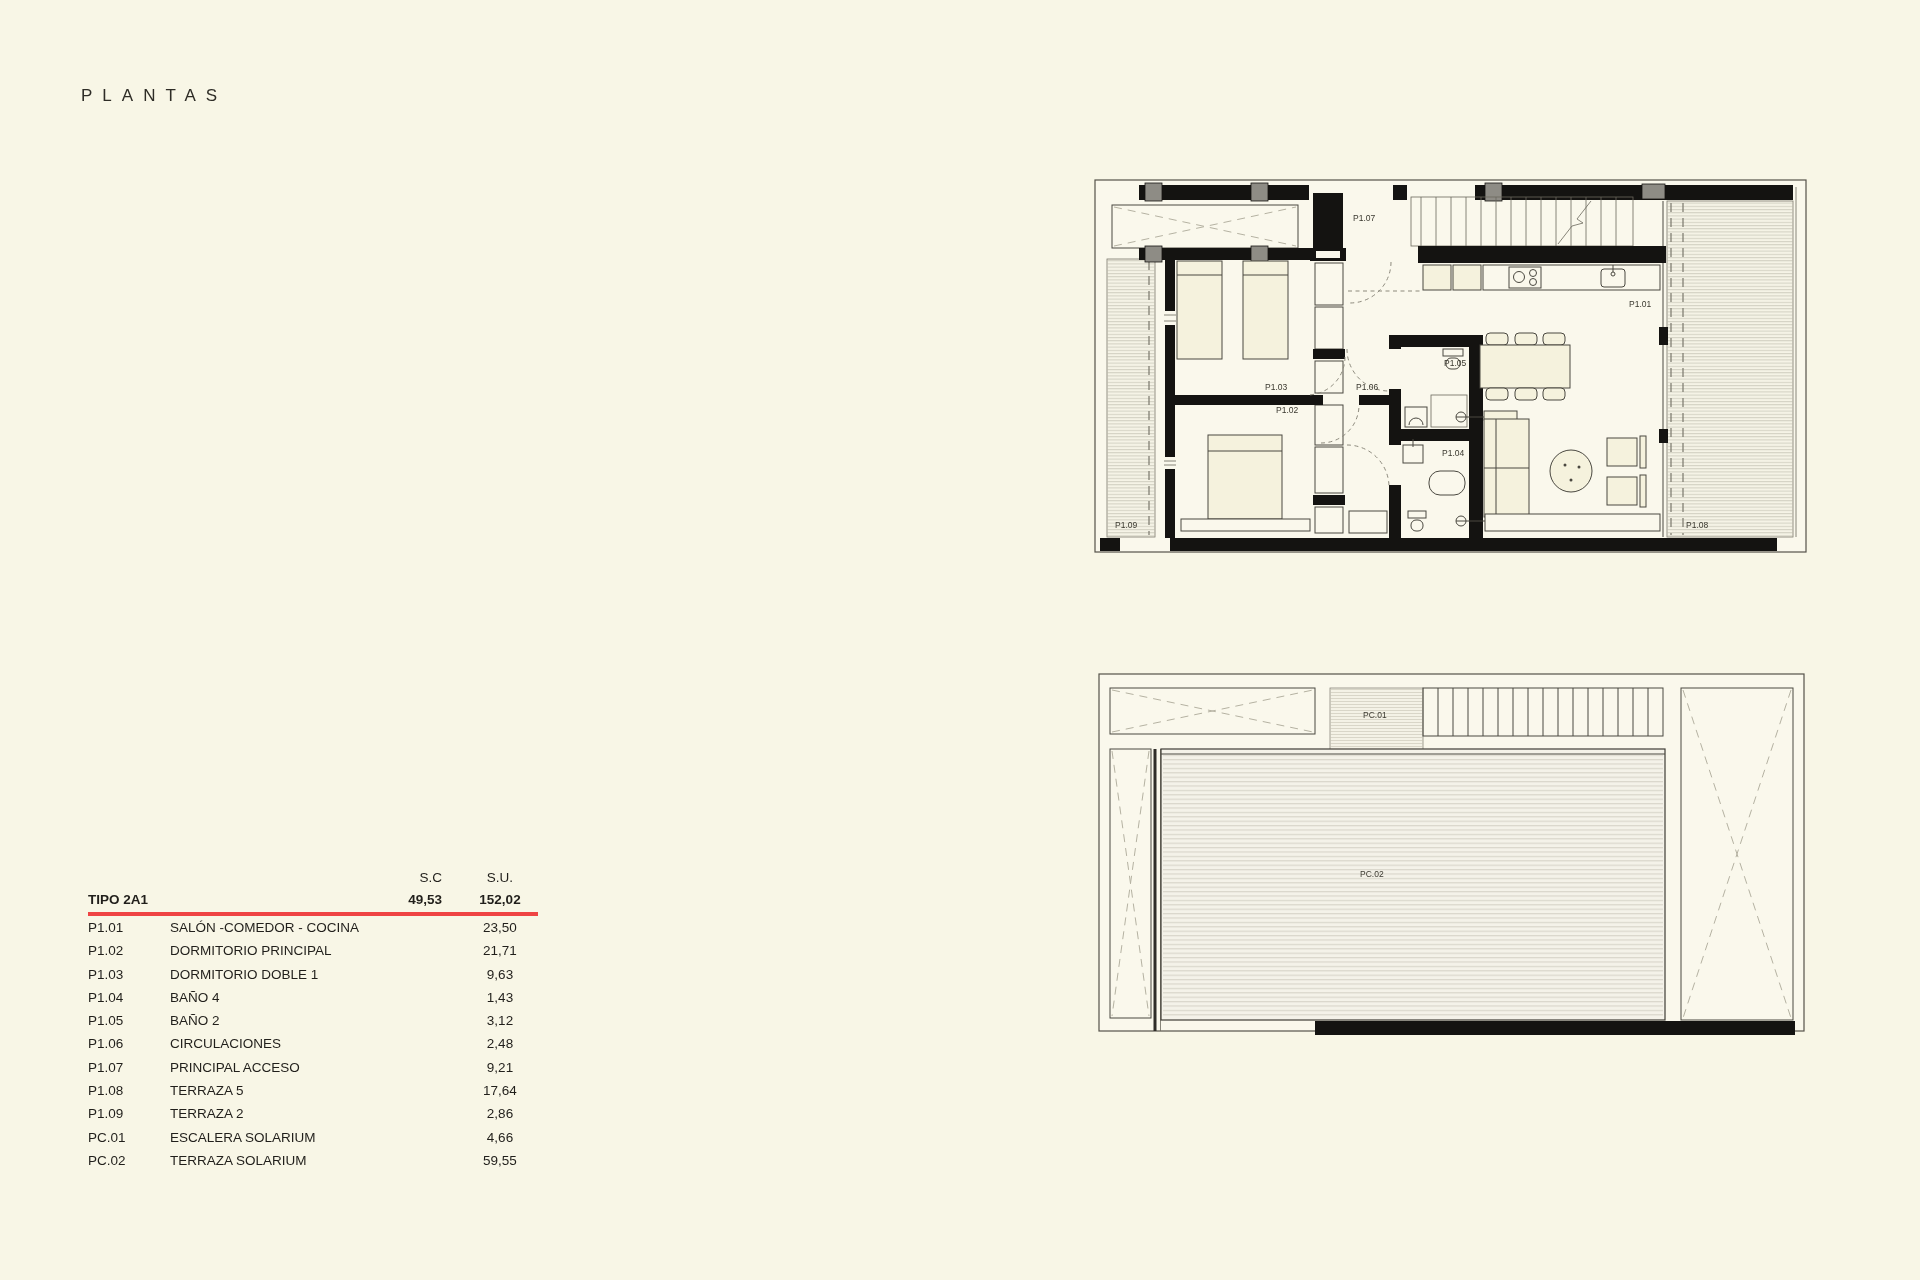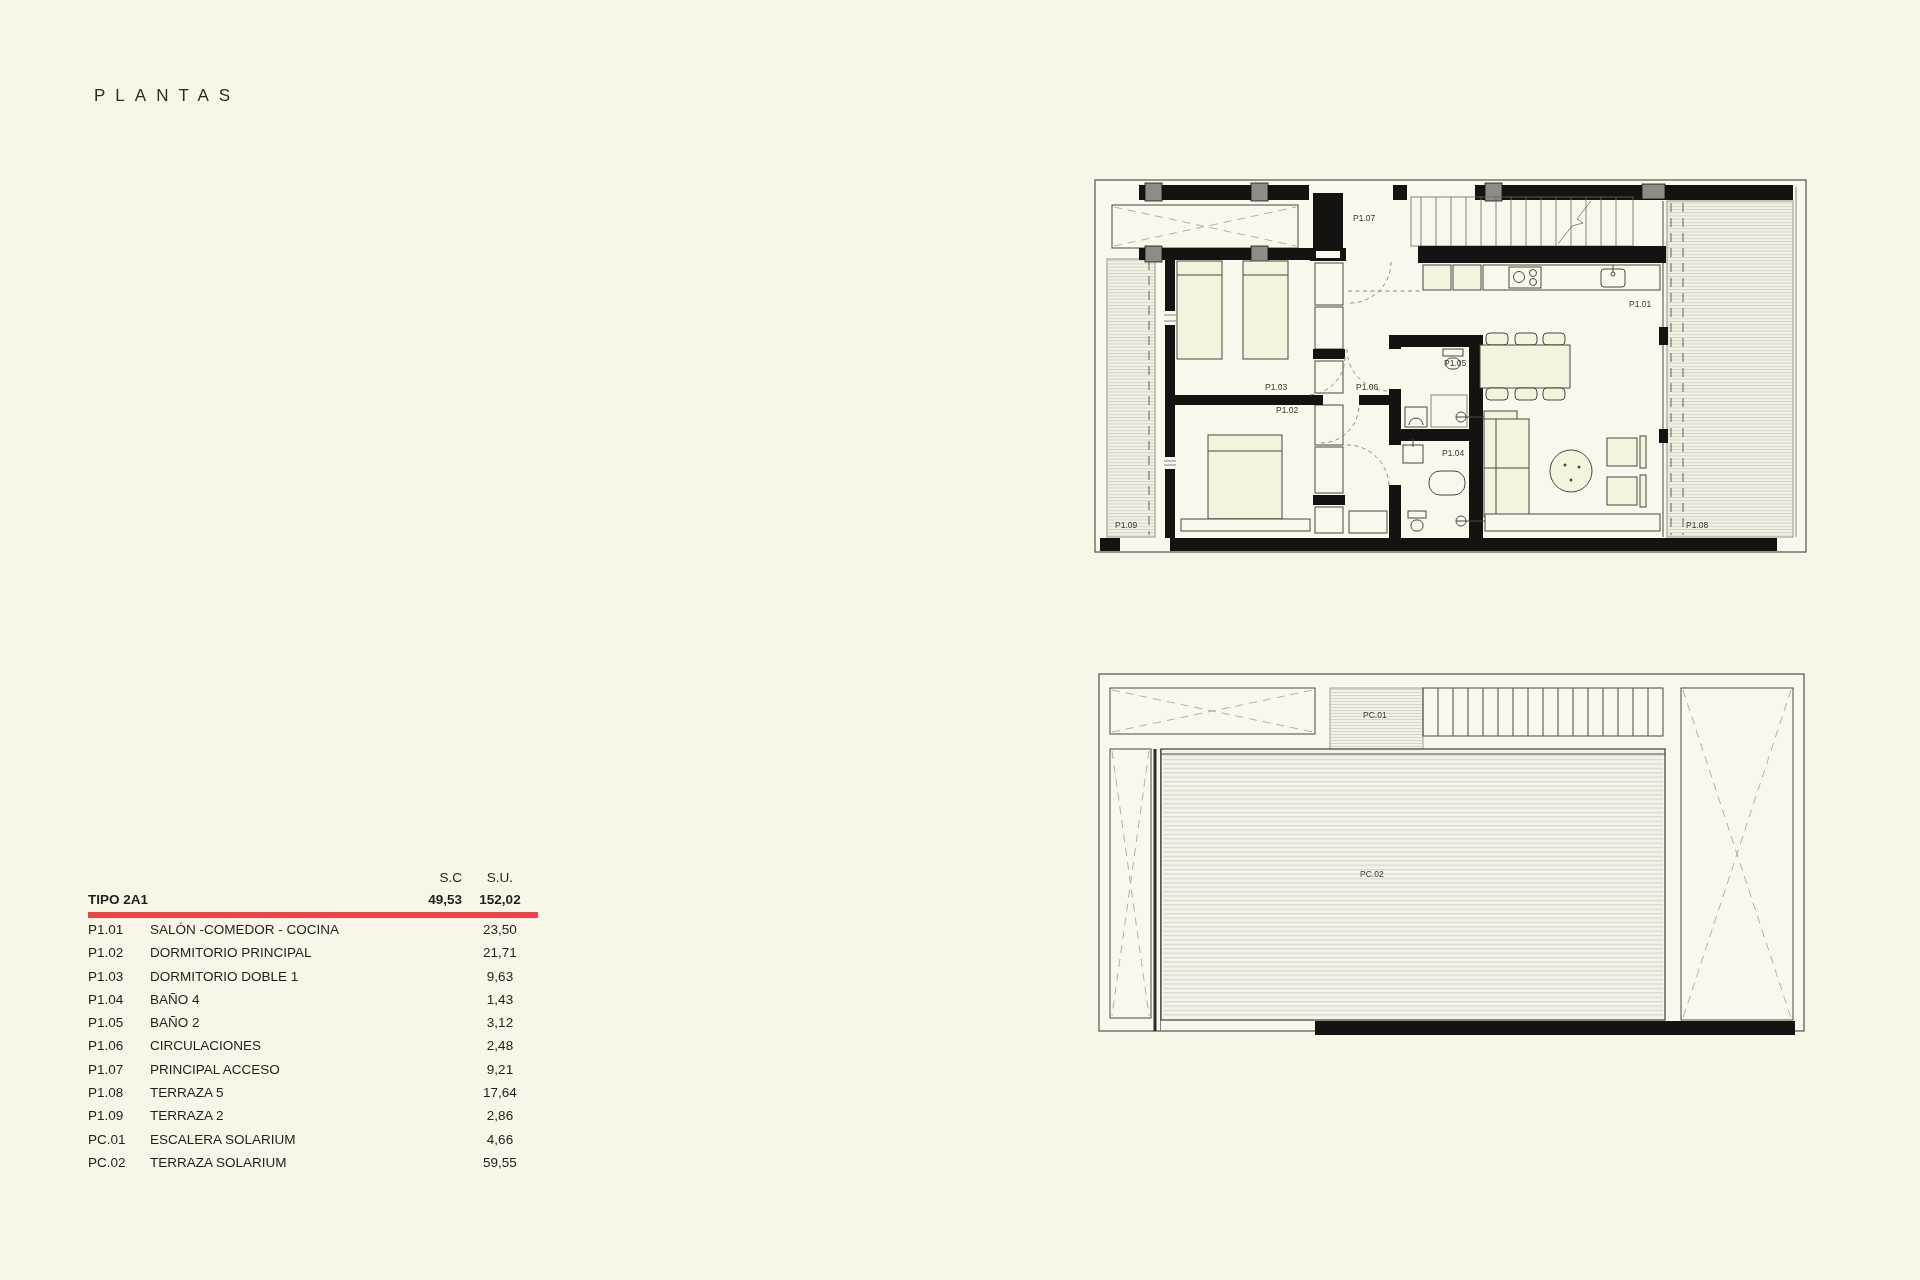--- a/index.html
+++ b/index.html
@@ -3,28 +3,28 @@
 <meta charset="utf-8">
 <style>
   html,body{margin:0;padding:0;}
   body{
     width:1920px;height:1280px;position:relative;overflow:hidden;
     background:#f8f6e6;
     font-family:"Liberation Sans", sans-serif;
     color:#211f1b;
   }
   .sheet-title{
-    position:absolute;left:94px;top:86px;
+    position:absolute;left:81px;top:86px;
     font-size:17px;letter-spacing:10px;color:#2e2c26;
   }
   
   .areas{position:absolute;left:88px;top:868px;width:450px;font-size:13.5px;}
-  .arow{display:flex;align-items:center;height:23.3px;line-height:23.3px;}
+  .arow{display:flex;align-items:center;height:23.3px;line-height:23.3px;gap:20px;}
   .arow.hdr{height:20px;}
-  .arow.tipo{height:24px;font-weight:bold;border-bottom:6px solid #ef4444;}
+  .arow.tipo{height:24px;font-weight:bold;border-bottom:4px solid #ef4444;}
   .c-code{width:62px;flex:none;}
   .c-name{flex:1;}
   .c-sc{width:62px;flex:none;text-align:right;}
   .c-su{width:76px;flex:none;text-align:center;}
   
   .plan{position:absolute;}
   .plan svg text{font-family:"Liberation Sans", sans-serif;font-size:8.5px;fill:#3a382f;}
   .plan .ln{stroke:#4a4840;stroke-width:1;fill:none;}
   .plan .thin{stroke:#6b685d;stroke-width:0.8;fill:none;}
   .plan .wall{fill:#141311;}

